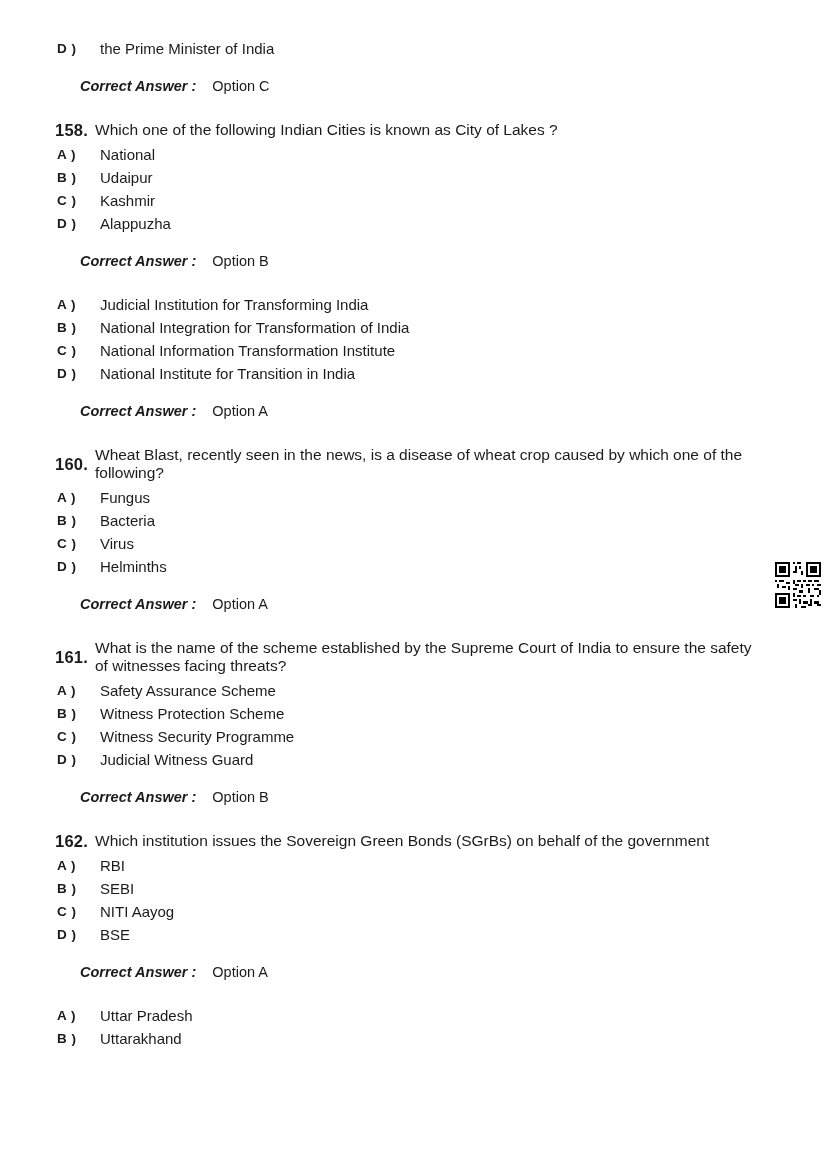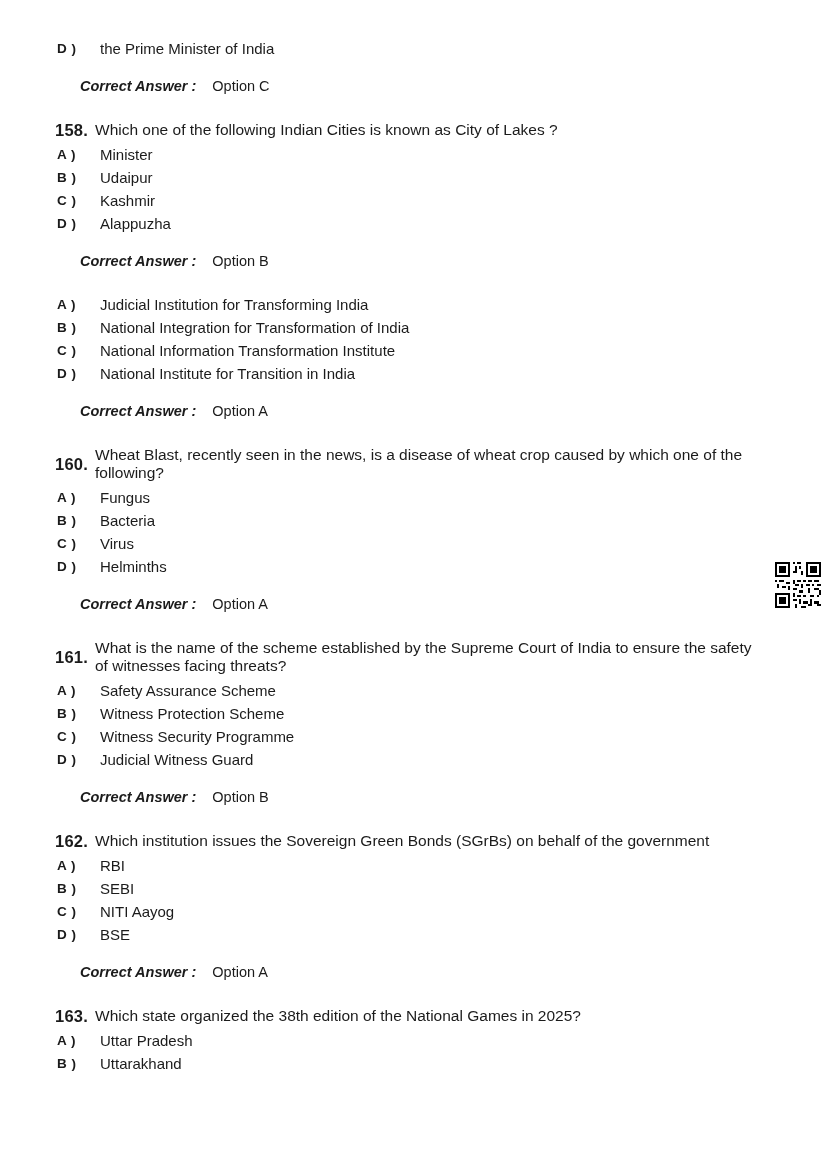--- a/index.html
+++ b/index.html
@@ -97,21 +97,21 @@
     </div>
   </div>
 
   <div class="question">
     <div class="q-row">
       <span class="q-num">158.</span>
       <span class="q-text">Which one of the following  Indian Cities is known as City of Lakes ?</span>
     </div>
     <div class="opt">
       <span class="opt-label">A )</span>
-      <span class="opt-text">Minister</span>
+      <span class="opt-text">National</span>
     </div>
     <div class="opt">
       <span class="opt-label">B )</span>
       <span class="opt-text">Udaipur</span>
     </div>
     <div class="opt">
       <span class="opt-label">C )</span>
       <span class="opt-text">Kashmir</span>
     </div>
     <div class="opt">
@@ -217,24 +217,20 @@
     <div class="opt">
       <span class="opt-label">D )</span>
       <span class="opt-text">BSE</span>
     </div>
     <div class="answer">
       <span class="answer-label">Correct Answer :</span><span class="answer-value">Option A</span>
     </div>
   </div>
 
   <div class="question">
-    <div class="q-row">
-      <span class="q-num">163.</span>
-      <span class="q-text">Which state organized the 38th edition of the National Games in 2025?</span>
-    </div>
     <div class="opt">
       <span class="opt-label">A )</span>
       <span class="opt-text">Uttar Pradesh</span>
     </div>
     <div class="opt">
       <span class="opt-label">B )</span>
       <span class="opt-text">Uttarakhand</span>
     </div>
   </div>
 

